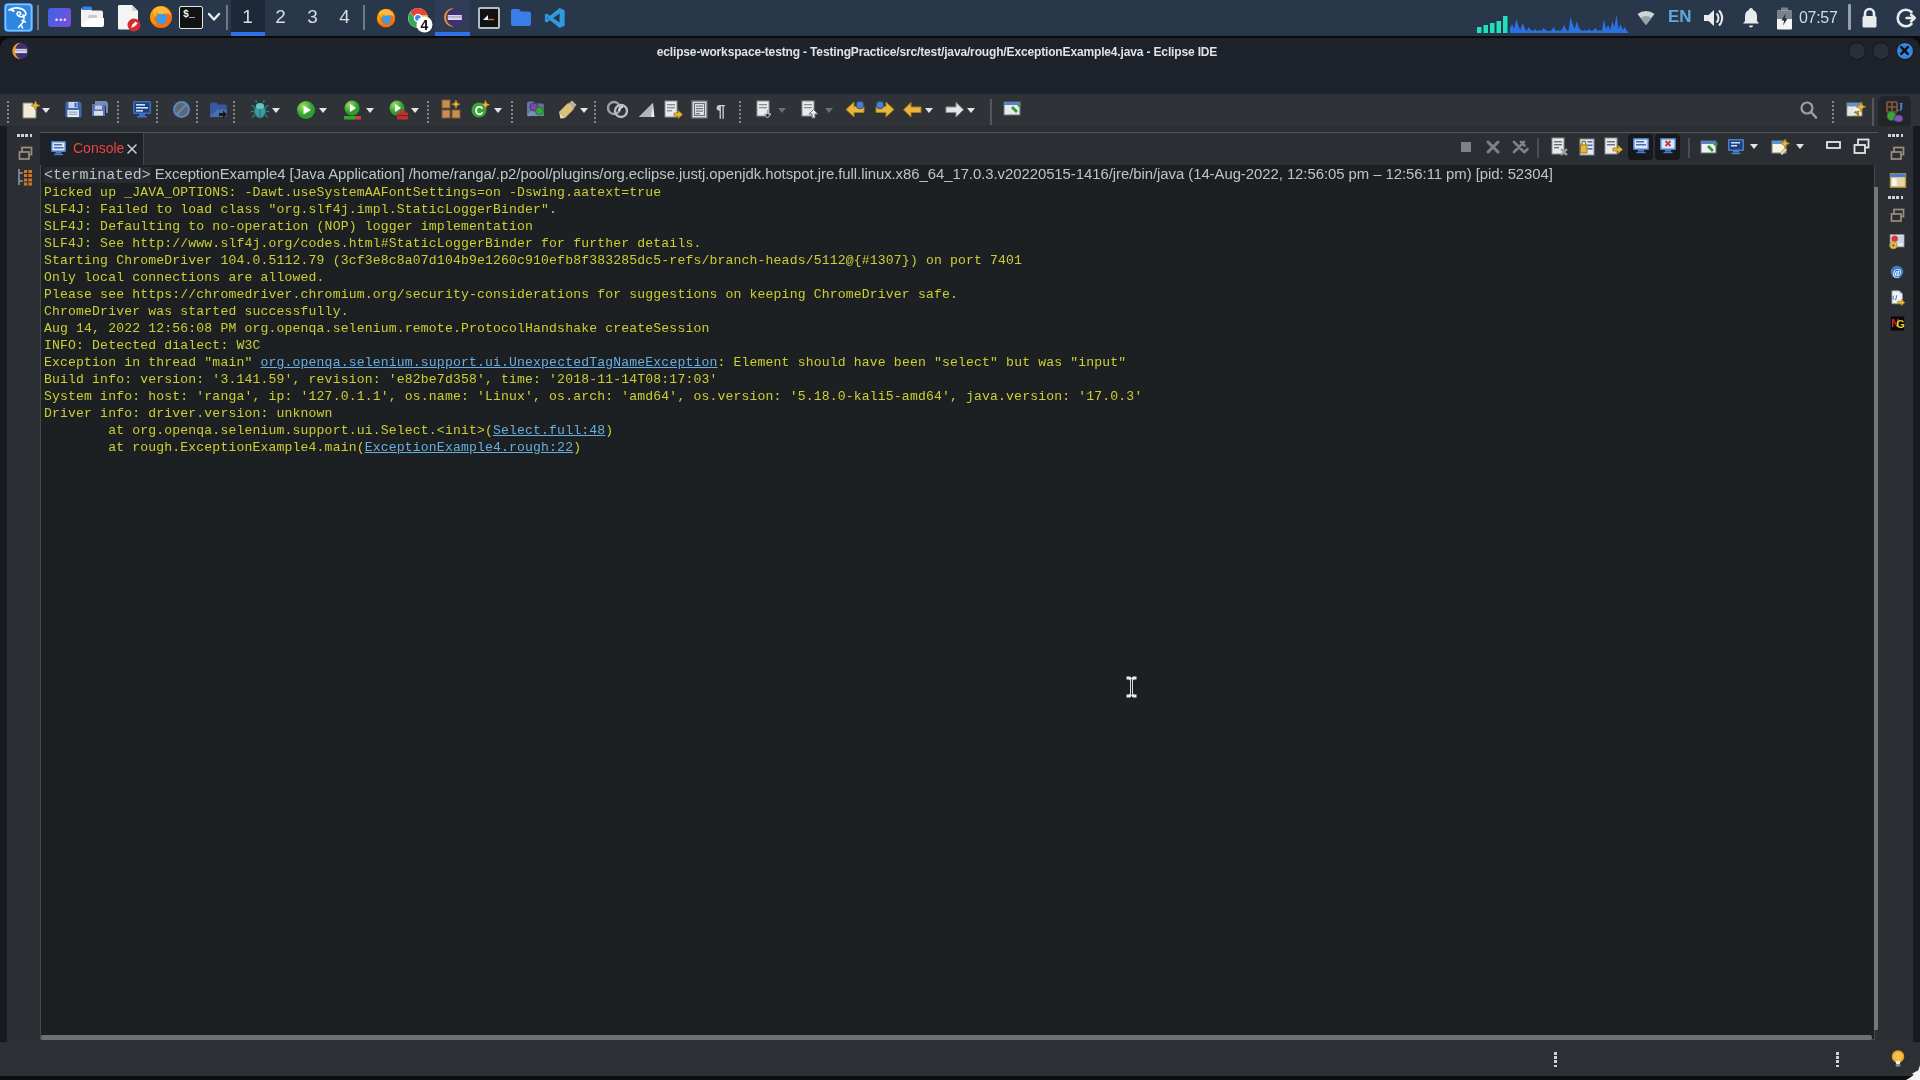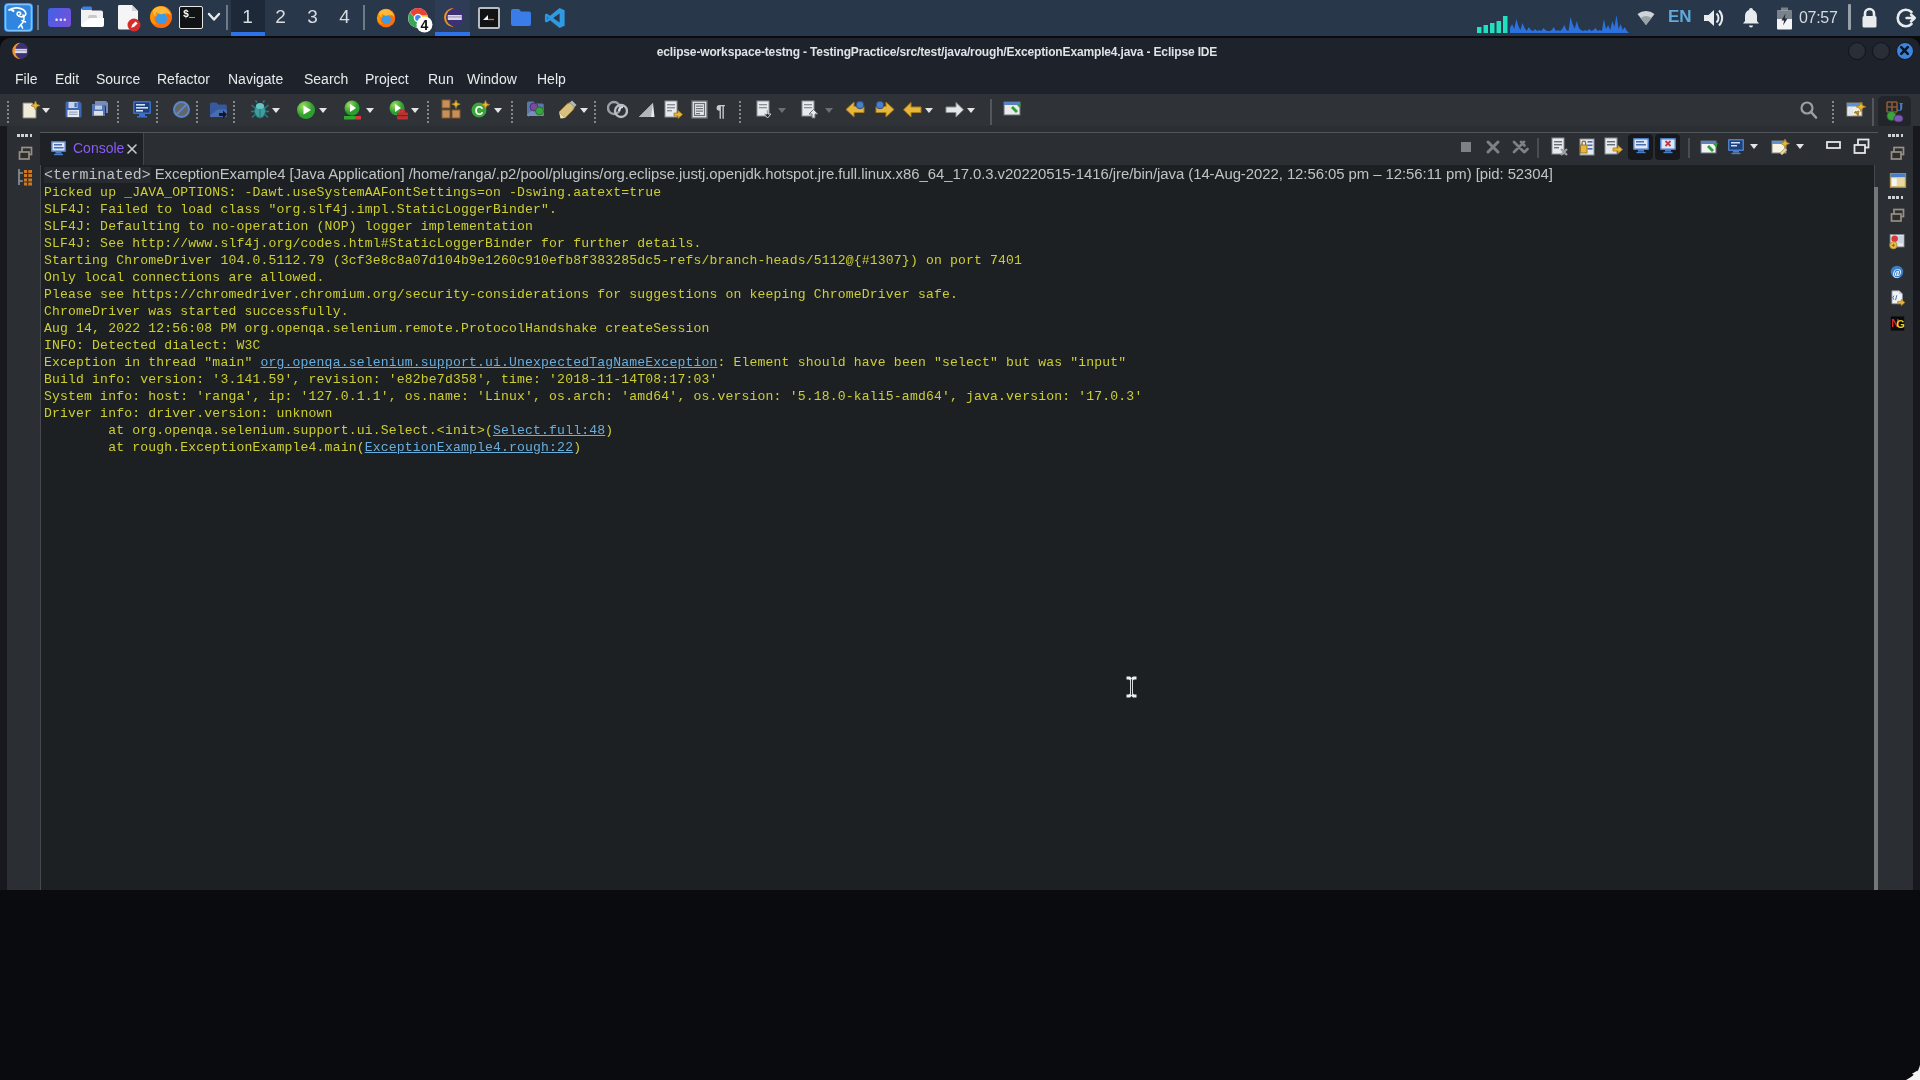--- a/index.html
+++ b/index.html
@@ -6,21 +6,21 @@
   html,body { width:1920px; height:1080px; overflow:hidden; background:#0a0b0e; }
   body { font-family:"Liberation Sans", sans-serif; position:relative; }
   .abs { position:absolute; }
 
   
   #panel { position:absolute; left:0; top:0; width:1920px; height:36px; background:#283749; }
   .psep { position:absolute; top:5px; width:2px; height:25px; background:#6e7a88; }
   .wsnum { top:6px; width:33px; text-align:center; color:#d8dce0; font-size:19px; }
 
   
-  #win { position:absolute; left:0; top:38px; width:1920px; height:852px; background:#1e222b; border-radius:10px 10px 0 0; overflow:hidden; }
+  #win { position:absolute; left:0; top:38px; width:1920px; height:1042px; background:#1e222b; border-radius:10px 10px 0 0; overflow:hidden; }
   #titlebar { position:absolute; left:0; top:0; width:1920px; height:28px; }
   #title { position:absolute; top:7px; left:0; width:1874px; text-align:center; color:#dfe2e6; font-size:12px; letter-spacing:-0.15px; font-weight:bold; }
   .winbtn { position:absolute; top:4px; width:18px; height:18px; border-radius:50%; background:#2a2e38; border:1.5px solid #13151b; }
   #menubar { position:absolute; left:0; top:28px; width:1920px; height:28px; color:#e8eaec; font-size:14px; }
   #menubar span { position:absolute; top:5px; }
 
   #toolbar { position:absolute; left:0; top:56px; width:1920px; height:38px; background:#2f3338; }
   .tsep { position:absolute; top:7px; width:0px; height:22px; border-left:2px dotted #83888d; }
   .ddn { position:absolute; top:14px; width:0; height:0; border-left:4.5px solid transparent; border-right:4.5px solid transparent; border-top:5.5px solid #e4e4e4; }
   .ddng { position:absolute; top:14px; width:0; height:0; border-left:4.5px solid transparent; border-right:4.5px solid transparent; border-top:5.5px solid #6a6f74; }
@@ -182,32 +182,20 @@
       </svg>
       <div id="title">eclipse-workspace-testng - TestingPractice/src/test/java/rough/ExceptionExample4.java - Eclipse IDE</div>
       <div class="winbtn" style="left:1848px;"></div>
       <div class="winbtn" style="left:1872px;"></div>
       <div class="winbtn" style="left:1896px; background:#3986e0;">
         <svg width="15" height="15" viewBox="0 0 15 15" style="position:absolute;left:0px;top:0px;">
           <path d="M4.2 4.2 L10.8 10.8 M10.8 4.2 L4.2 10.8" stroke="#10131a" stroke-width="2.6" stroke-linecap="round"></path>
         </svg>
       </div>
     </div>
-    <div id="menubar">
-      <span style="left:15px;">File</span>
-      <span style="left:55px;">Edit</span>
-      <span style="left:96px;">Source</span>
-      <span style="left:157px;">Refactor</span>
-      <span style="left:228px;">Navigate</span>
-      <span style="left:304px;">Search</span>
-      <span style="left:365px;">Project</span>
-      <span style="left:428px;">Run</span>
-      <span style="left:467px;">Window</span>
-      <span style="left:537px;">Help</span>
-    </div>
     <div id="toolbar">
       <div class="tsep" style="left:7px;"></div>
       <svg class="abs" style="left:21px;top:6px;" width="20" height="20" viewBox="0 0 20 20">
         <path d="M2 3 h9 l4 4 v11 h-13 Z" fill="#f0ead8" stroke="#8a8578" stroke-width="1"></path>
         <path d="M11 3 l4 4 h-4 Z" fill="#cfc9b4"></path>
         <path d="M14.5 1 l1.3 3.2 3.2 1.3 -3.2 1.3 -1.3 3.2 -1.3-3.2 -3.2-1.3 3.2-1.3 Z" fill="#e8b63a" stroke="#a87e1c" stroke-width="0.8"></path>
       </svg>
       <div class="ddn" style="left:42px;"></div>
       <svg class="abs" style="left:64px;top:6px;" width="19" height="19" viewBox="0 0 19 19">
         <path d="M1.5 3 a1.5 1.5 0 0 1 1.5-1.5 h12.5 L17.5 3.5 V16 a1.5 1.5 0 0 1-1.5 1.5 H3 A1.5 1.5 0 0 1 1.5 16 Z" fill="#3f68b4"></path>
@@ -531,21 +519,21 @@
         </div>
         <div id="tab">
           <svg class="abs" style="left:10px;top:7px;" width="17" height="17" viewBox="0 0 17 17">
             <rect x="1" y="1" width="15" height="11" rx="1" fill="#4a7ec8"></rect>
             <rect x="2.5" y="2.5" width="12" height="8" fill="#dce8f8"></rect>
             <rect x="4" y="4" width="8" height="1.5" fill="#4a6cb0"></rect>
             <rect x="4" y="7" width="9.5" height="1.5" fill="#4a6cb0"></rect>
             <rect x="5.5" y="12" width="6" height="1.6" fill="#4a7ec8"></rect>
             <rect x="4" y="13.8" width="9" height="1.4" fill="#4a7ec8"></rect>
           </svg>
-          <span style="position:absolute;left:33px;top:7px;color:#8b5cf6;font-size:14px;">Console</span>
+          <span style="position:absolute;left:33px;top:7px;color:#ef4444;font-size:14px;">Console</span>
           <svg class="abs" style="left:86px;top:10px;" width="12" height="12" viewBox="0 0 12 12">
             <path d="M2 2 L10 10 M10 2 L2 10" stroke="#c8ccd0" stroke-width="1.6" stroke-linecap="round"></path>
           </svg>
         </div>
         <div id="conbody">
           <div id="contxt"><span id="termline"><span style="background:#272a2f;font-family:Liberation Mono, monospace;">&lt;terminated&gt;</span> ExceptionExample4 [Java Application] /home/ranga/.p2/pool/plugins/org.eclipse.justj.openjdk.hotspot.jre.full.linux.x86_64_17.0.3.v20220515-1416/jre/bin/java (14-Aug-2022, 12:56:05 pm – 12:56:11 pm) [pid: 52304]</span>
 Picked up _JAVA_OPTIONS: -Dawt.useSystemAAFontSettings=on -Dswing.aatext=true
 SLF4J: Failed to load class "org.slf4j.impl.StaticLoggerBinder".
 SLF4J: Defaulting to no-operation (NOP) logger implementation
 SLF4J: See http://www.slf4j.org/codes.html#StaticLoggerBinder for further details.

